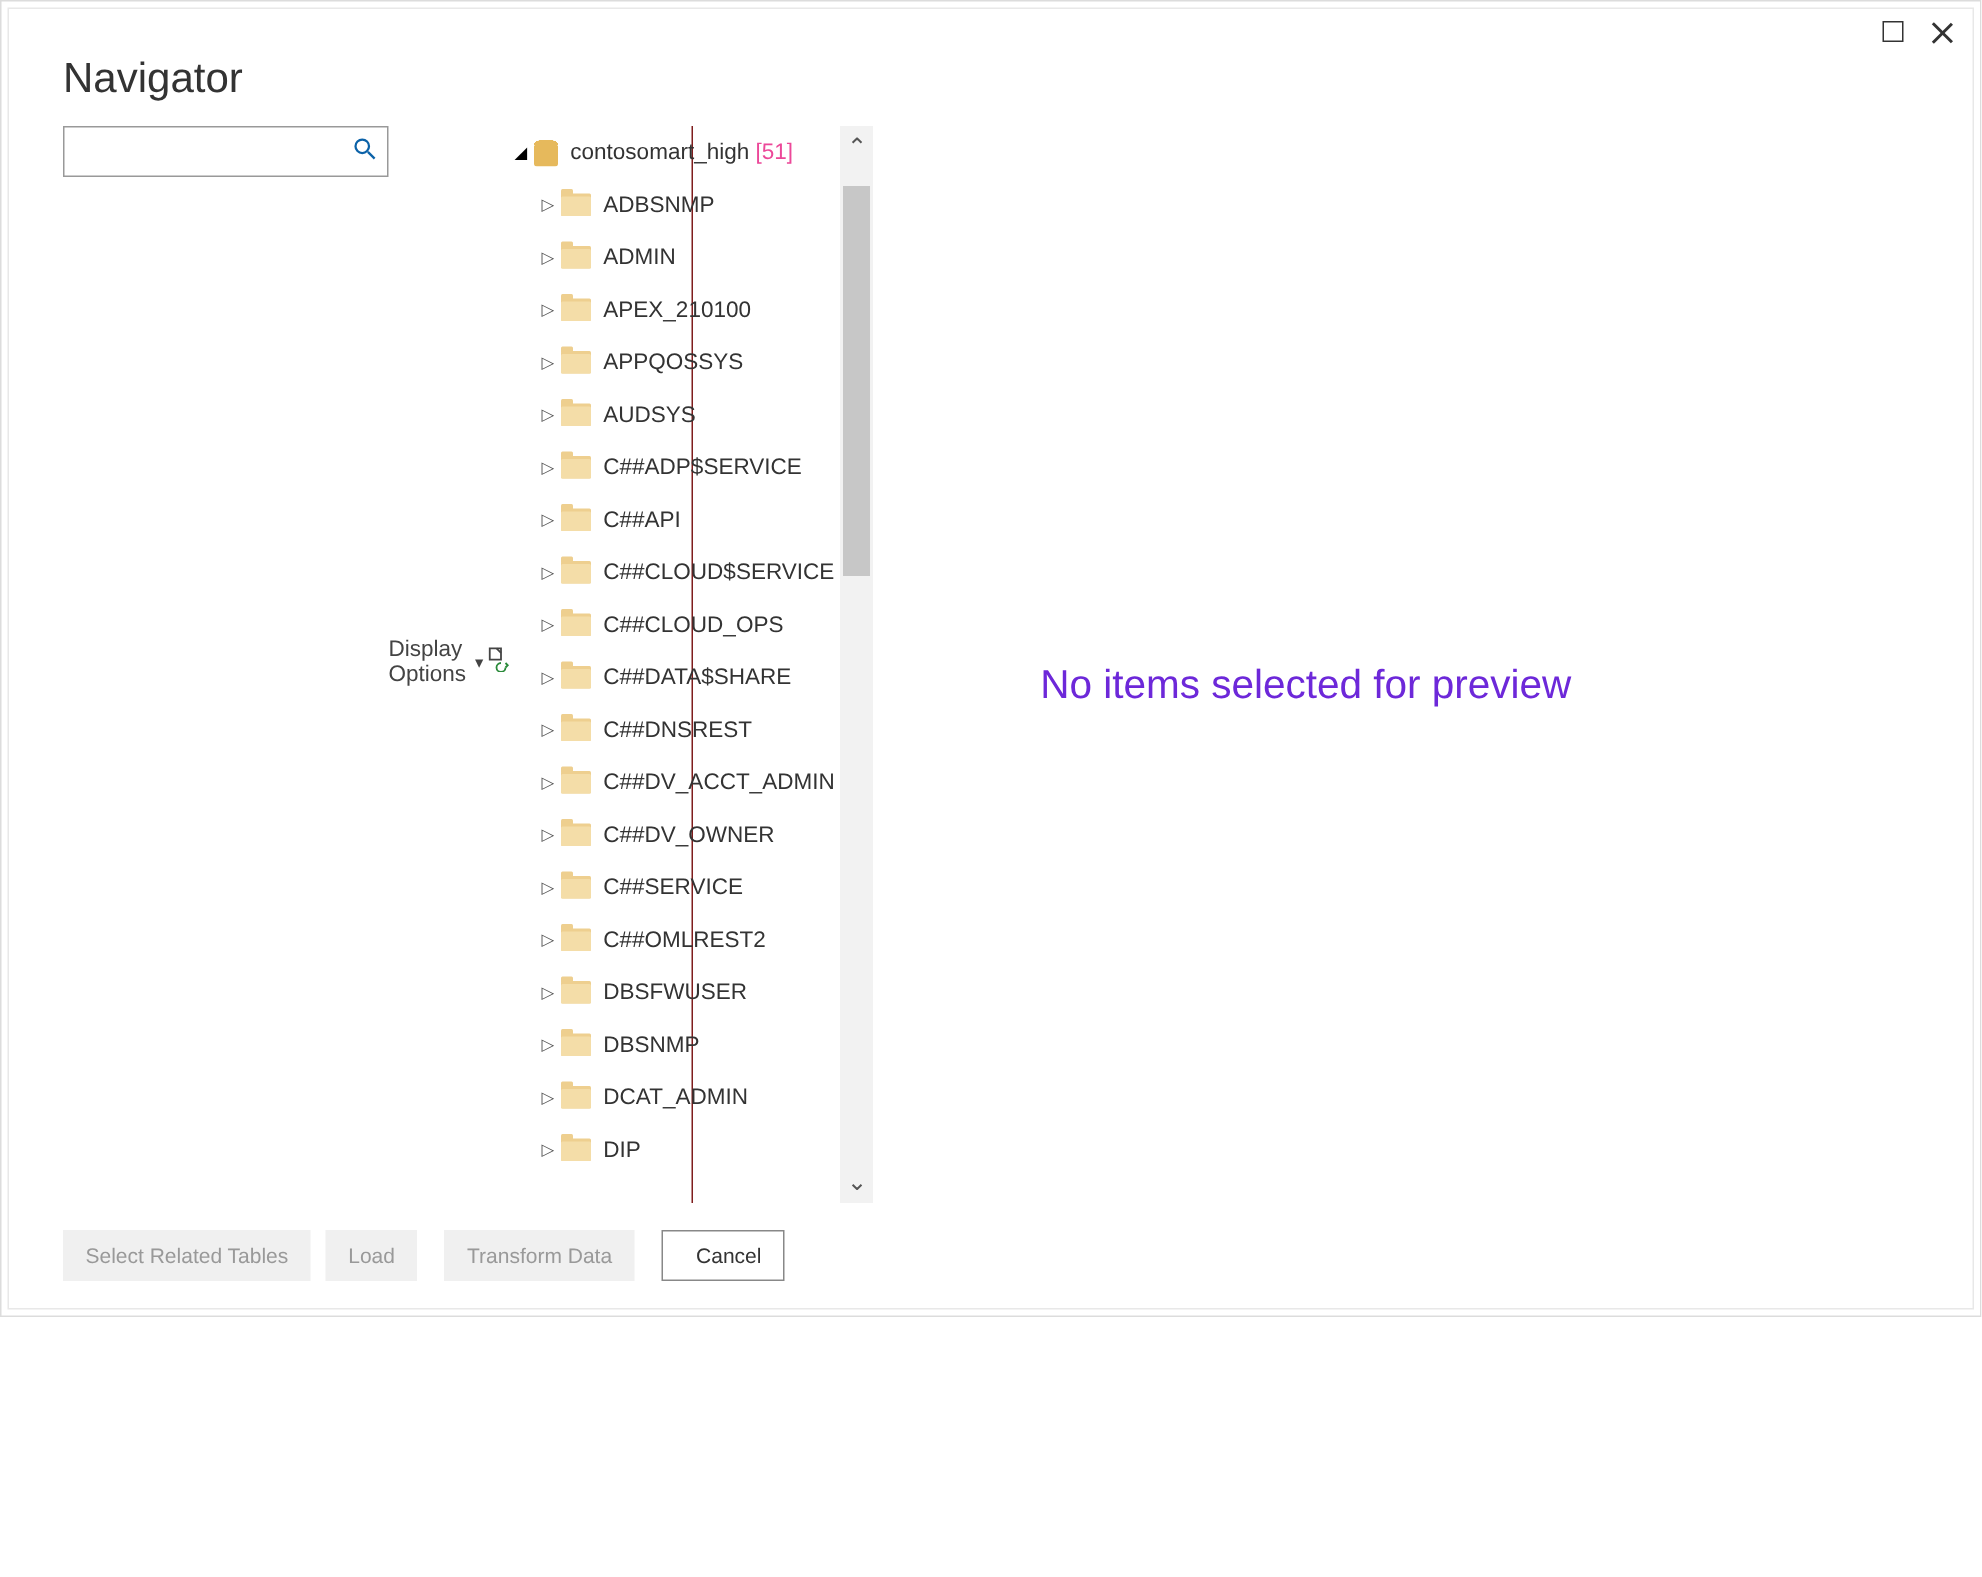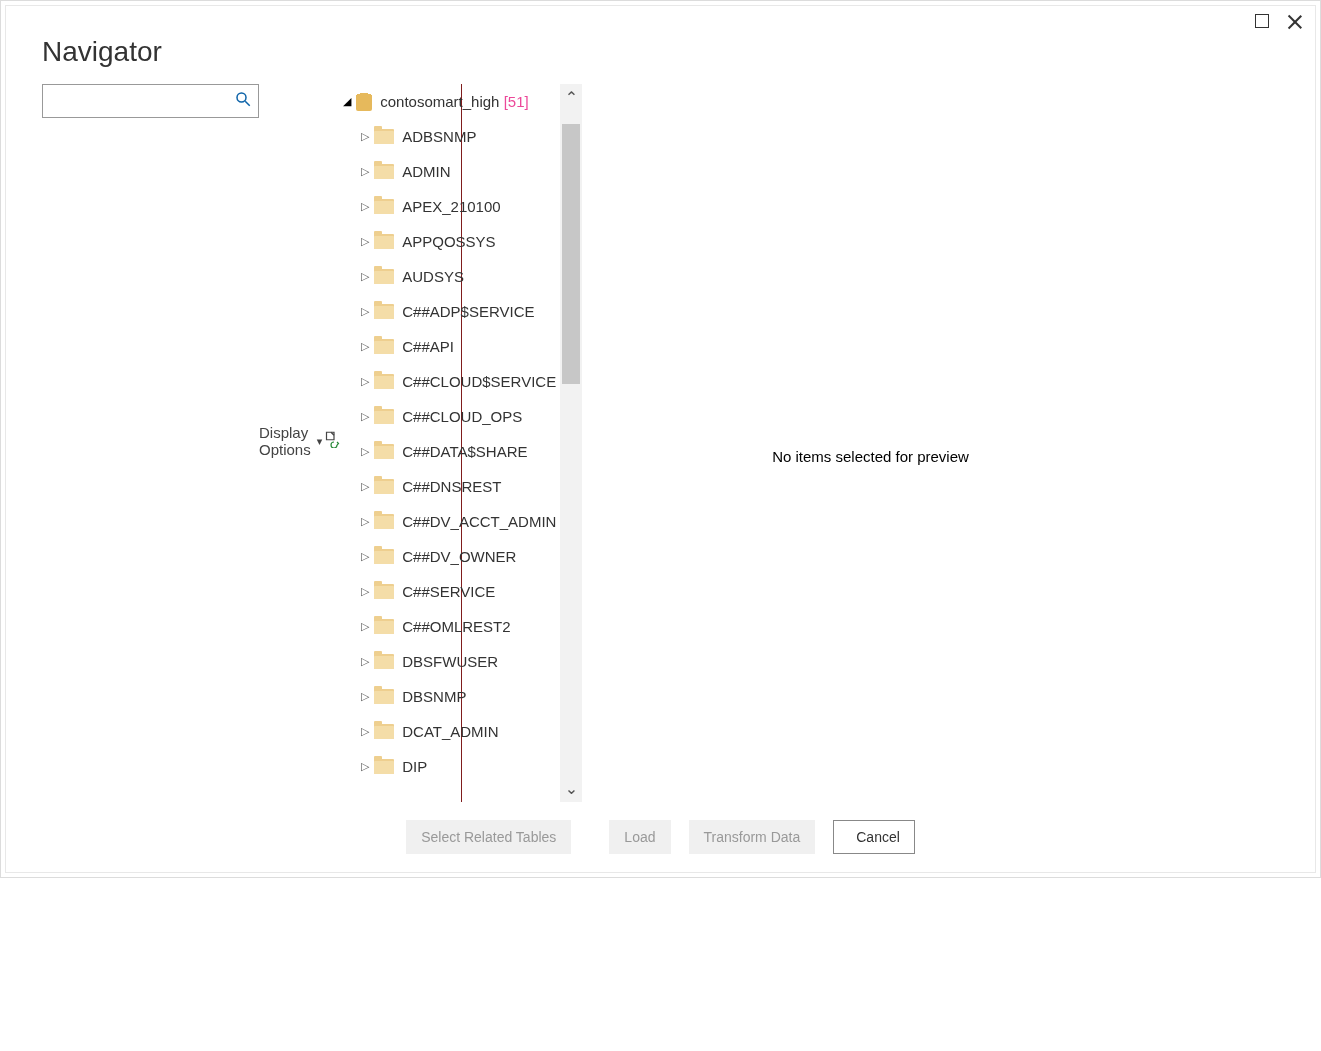--- a/index.html
+++ b/index.html
@@ -95,25 +95,24 @@
   .folder-icon::before {
     content: ""; position: absolute; top: -3px; left: 0; width: 8px; height: 4px; background: #eecf8f; border-radius: 1px 1px 0 0;
   }
   .folder-icon::after {
     content: ""; position: absolute; top: 2px; left: 0; right: 0; bottom: 0; background: #f4dda8; border-radius: 1px;
   }
   .root-label .count { color: #ec4899; }
   .preview-pane {
     flex: 1; display: flex; align-items: center; justify-content: center;
   }
-  .preview-msg { color: #000000; font-size: 15px; margin-top: 26px; }
+  .preview-msg { color: #6d28d9; font-size: 27px; margin-top: 26px; }
   .footer {
-    height: 70px; display: flex; align-items: center; justify-content: center;
+    height: 70px; display: flex; align-items: center; justify-content: flex-start;
     padding: 0 36px;
-    gap: 28px;
   }
   .btn {
     height: 34px; padding: 0 14px; font-size: 14px; border: 1px solid transparent;
     background: #f0f0f0; color: #999; cursor: default;
   }
   .btn.enabled { border: 1px solid #888; color: #333; background: #fff; cursor: pointer; padding-left: 22px; }
   .footer-right { display: flex; gap: 18px; margin-left: 10px; }
 </style>
 </head>
 <body>

